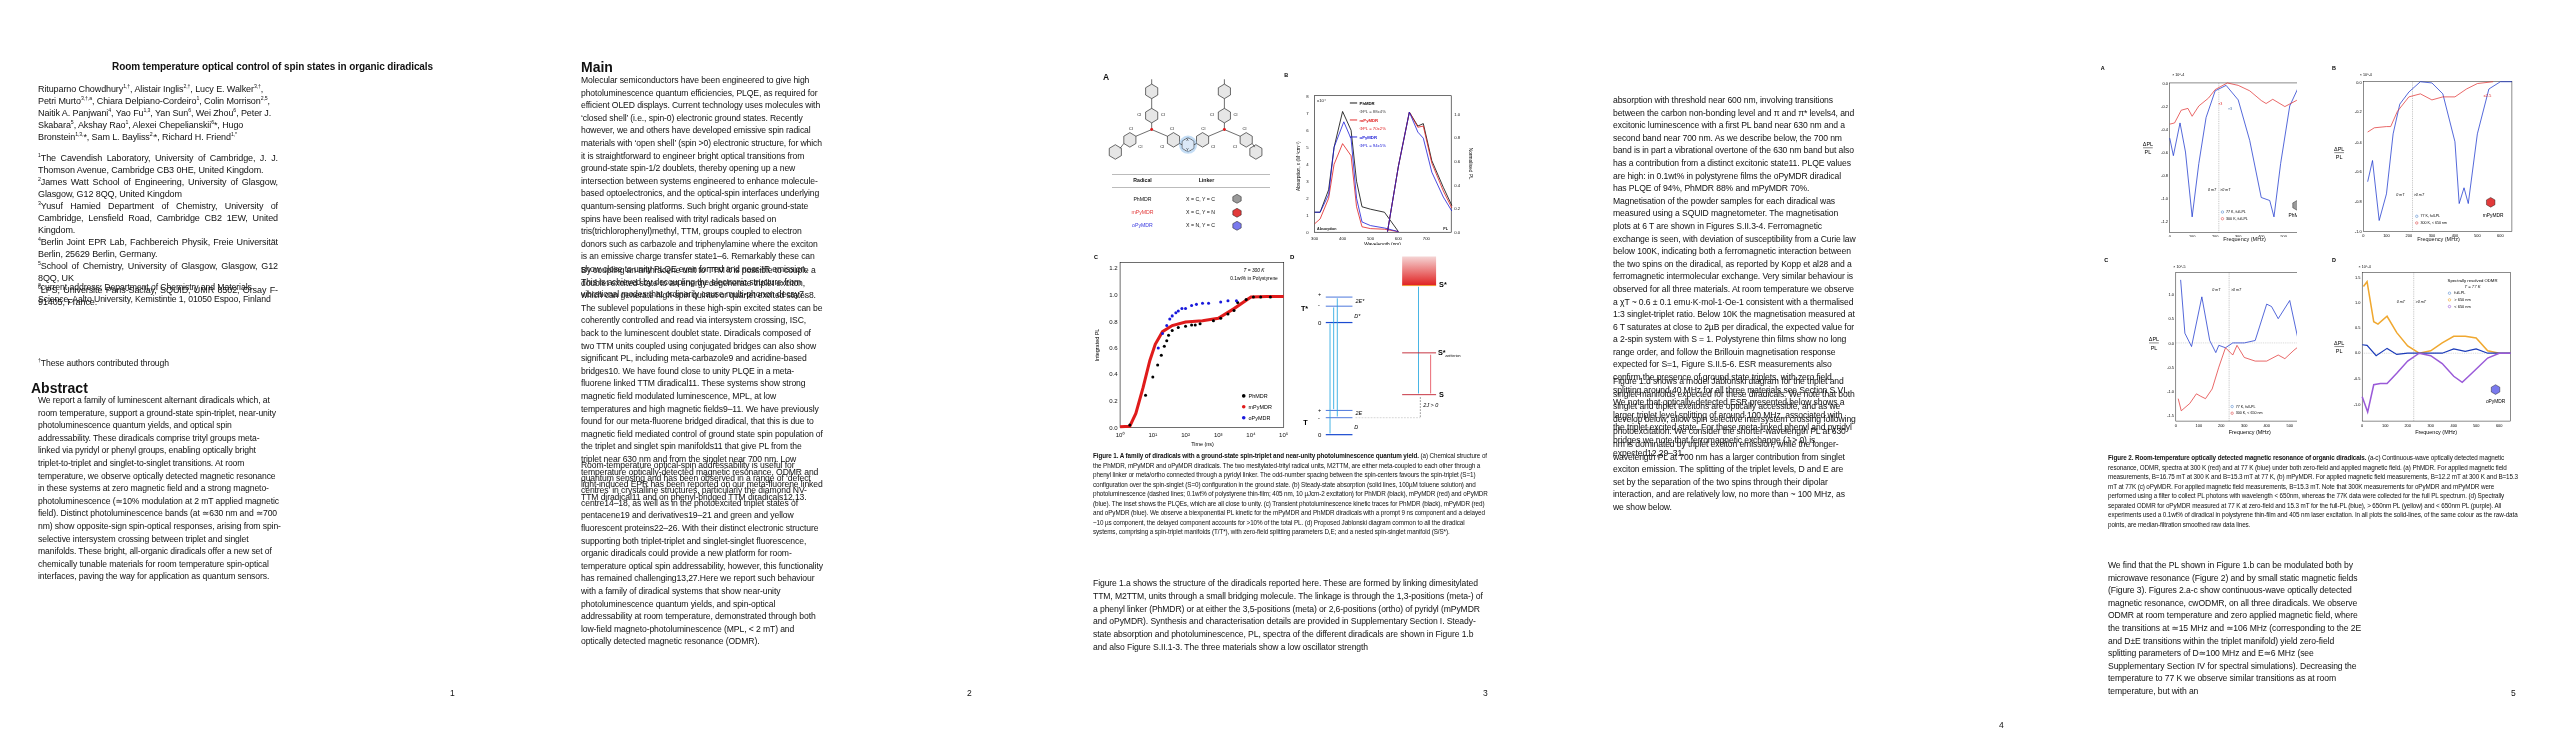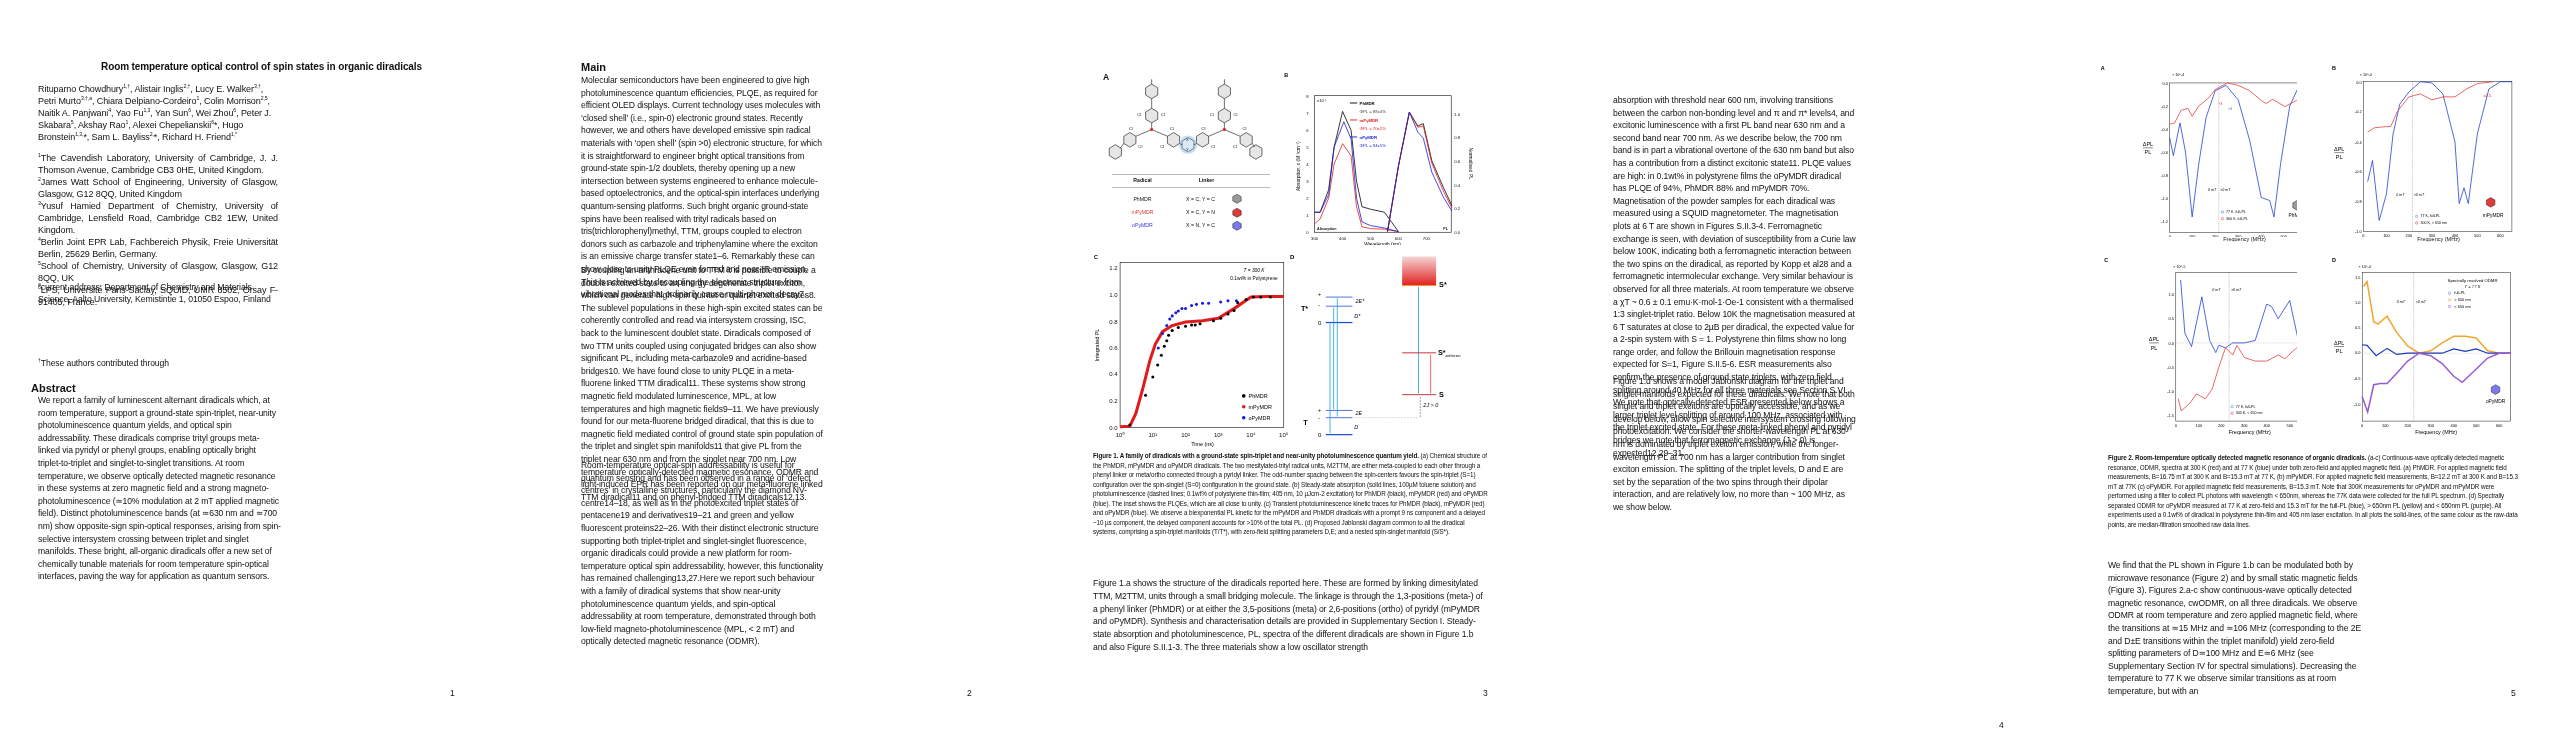--- a/index.html
+++ b/index.html
@@ -1,36 +1,36 @@
 <!DOCTYPE html>
 <html style="font-size:9.7px"><head>
 <meta charset="utf-8">
 <style>
   * { box-sizing: border-box; margin: 0; padding: 0; }
   html, body { width: 2576px; height: 729px; background: #ffffff; overflow: hidden; }
   body { font-family: "Liberation Sans", sans-serif; color: #111; position: relative; }
   .page { position: absolute; top: 0; width: 515px; height: 729px; background: #fff; }
   .txt { font-size: 8.6px; line-height: 12.6px; letter-spacing: -0.1px; font-stretch: condensed; }
   .p { margin: 0; }
-  .h { font-weight: bold; font-size: 11px; line-height: 12.8px; }
+  .h { font-weight: bold; font-size: 14px; line-height: 12.8px; }
   .title { position: absolute; font-weight: bold; font-size: 10px; text-align: center; letter-spacing: -0.1px; }
   .pnum { position: absolute; font-size: 8.5px; }
   .link { color: #2b5f7a; text-decoration: underline; }
   sup { font-size: 5.2px; vertical-align: super; line-height: 0; }
   .fig { position: absolute; }
   .panel-label { position: absolute; font-weight: bold; font-size: 8.5px; }
   .cap { font-size: 6.3px; line-height: 9.5px; letter-spacing: -0.1px; }
   .cap b { font-weight: bold; }
   svg text { font-family: "Liberation Sans", sans-serif; }
 </style>
 </head>
 <body>
 
 <div class="page" style="left:0;">
-  <div class="title" style="left:4px; width:515px; top:61px;">Room temperature optical control of spin states in organic diradicals</div>
+  <div class="title" style="left:15px; width:515px; top:61px;">Room temperature optical control of spin states in organic diradicals</div>
 
   <div class="txt" style="position:absolute; left:38px; top:83px; width:240px; font-size:9px; line-height:12px;">
     Rituparno Chowdhury<sup>1,†</sup>, Alistair Inglis<sup>2,†</sup>, Lucy E. Walker<sup>3,†</sup>, Petri Murto<sup>3,†,a</sup>, Chiara Delpiano-Cordeiro<sup>1</sup>, Colin Morrison<sup>2,5</sup>, Naitik A. Panjwani<sup>4</sup>, Yao Fu<sup>1,3</sup>, Yan Sun<sup>6</sup>, Wei Zhou<sup>6</sup>, Peter J. Skabara<sup>5</sup>, Akshay Rao<sup>1</sup>, Alexei Chepelianskii<sup>6</sup>*, Hugo Bronstein<sup>1,3,</sup>*, Sam L. Bayliss<sup>2,</sup>*, Richard H. Friend<sup>1,*</sup>
   </div>
 
   <div class="txt" style="position:absolute; left:38px; top:152px; width:240px; font-size:9px; line-height:12px; text-align:justify;">
     <div><sup>1</sup><span>The Cavendish Laboratory, University of Cambridge, J. J. Thomson Avenue, Cambridge CB3 0HE, United Kingdom.</span></div>
     <div><sup>2</sup><span>James Watt School of Engineering, University of Glasgow, Glasgow, G12 8QQ, United Kingdom</span></div>
     <div><sup>3</sup><span>Yusuf Hamied Department of Chemistry, University of Cambridge, Lensfield Road, Cambridge CB2 1EW, United Kingdom.</span></div>
     <div><sup>4</sup><span>Berlin Joint EPR Lab, Fachbereich Physik, Freie Universität Berlin, 25629 Berlin, Germany.</span></div>

